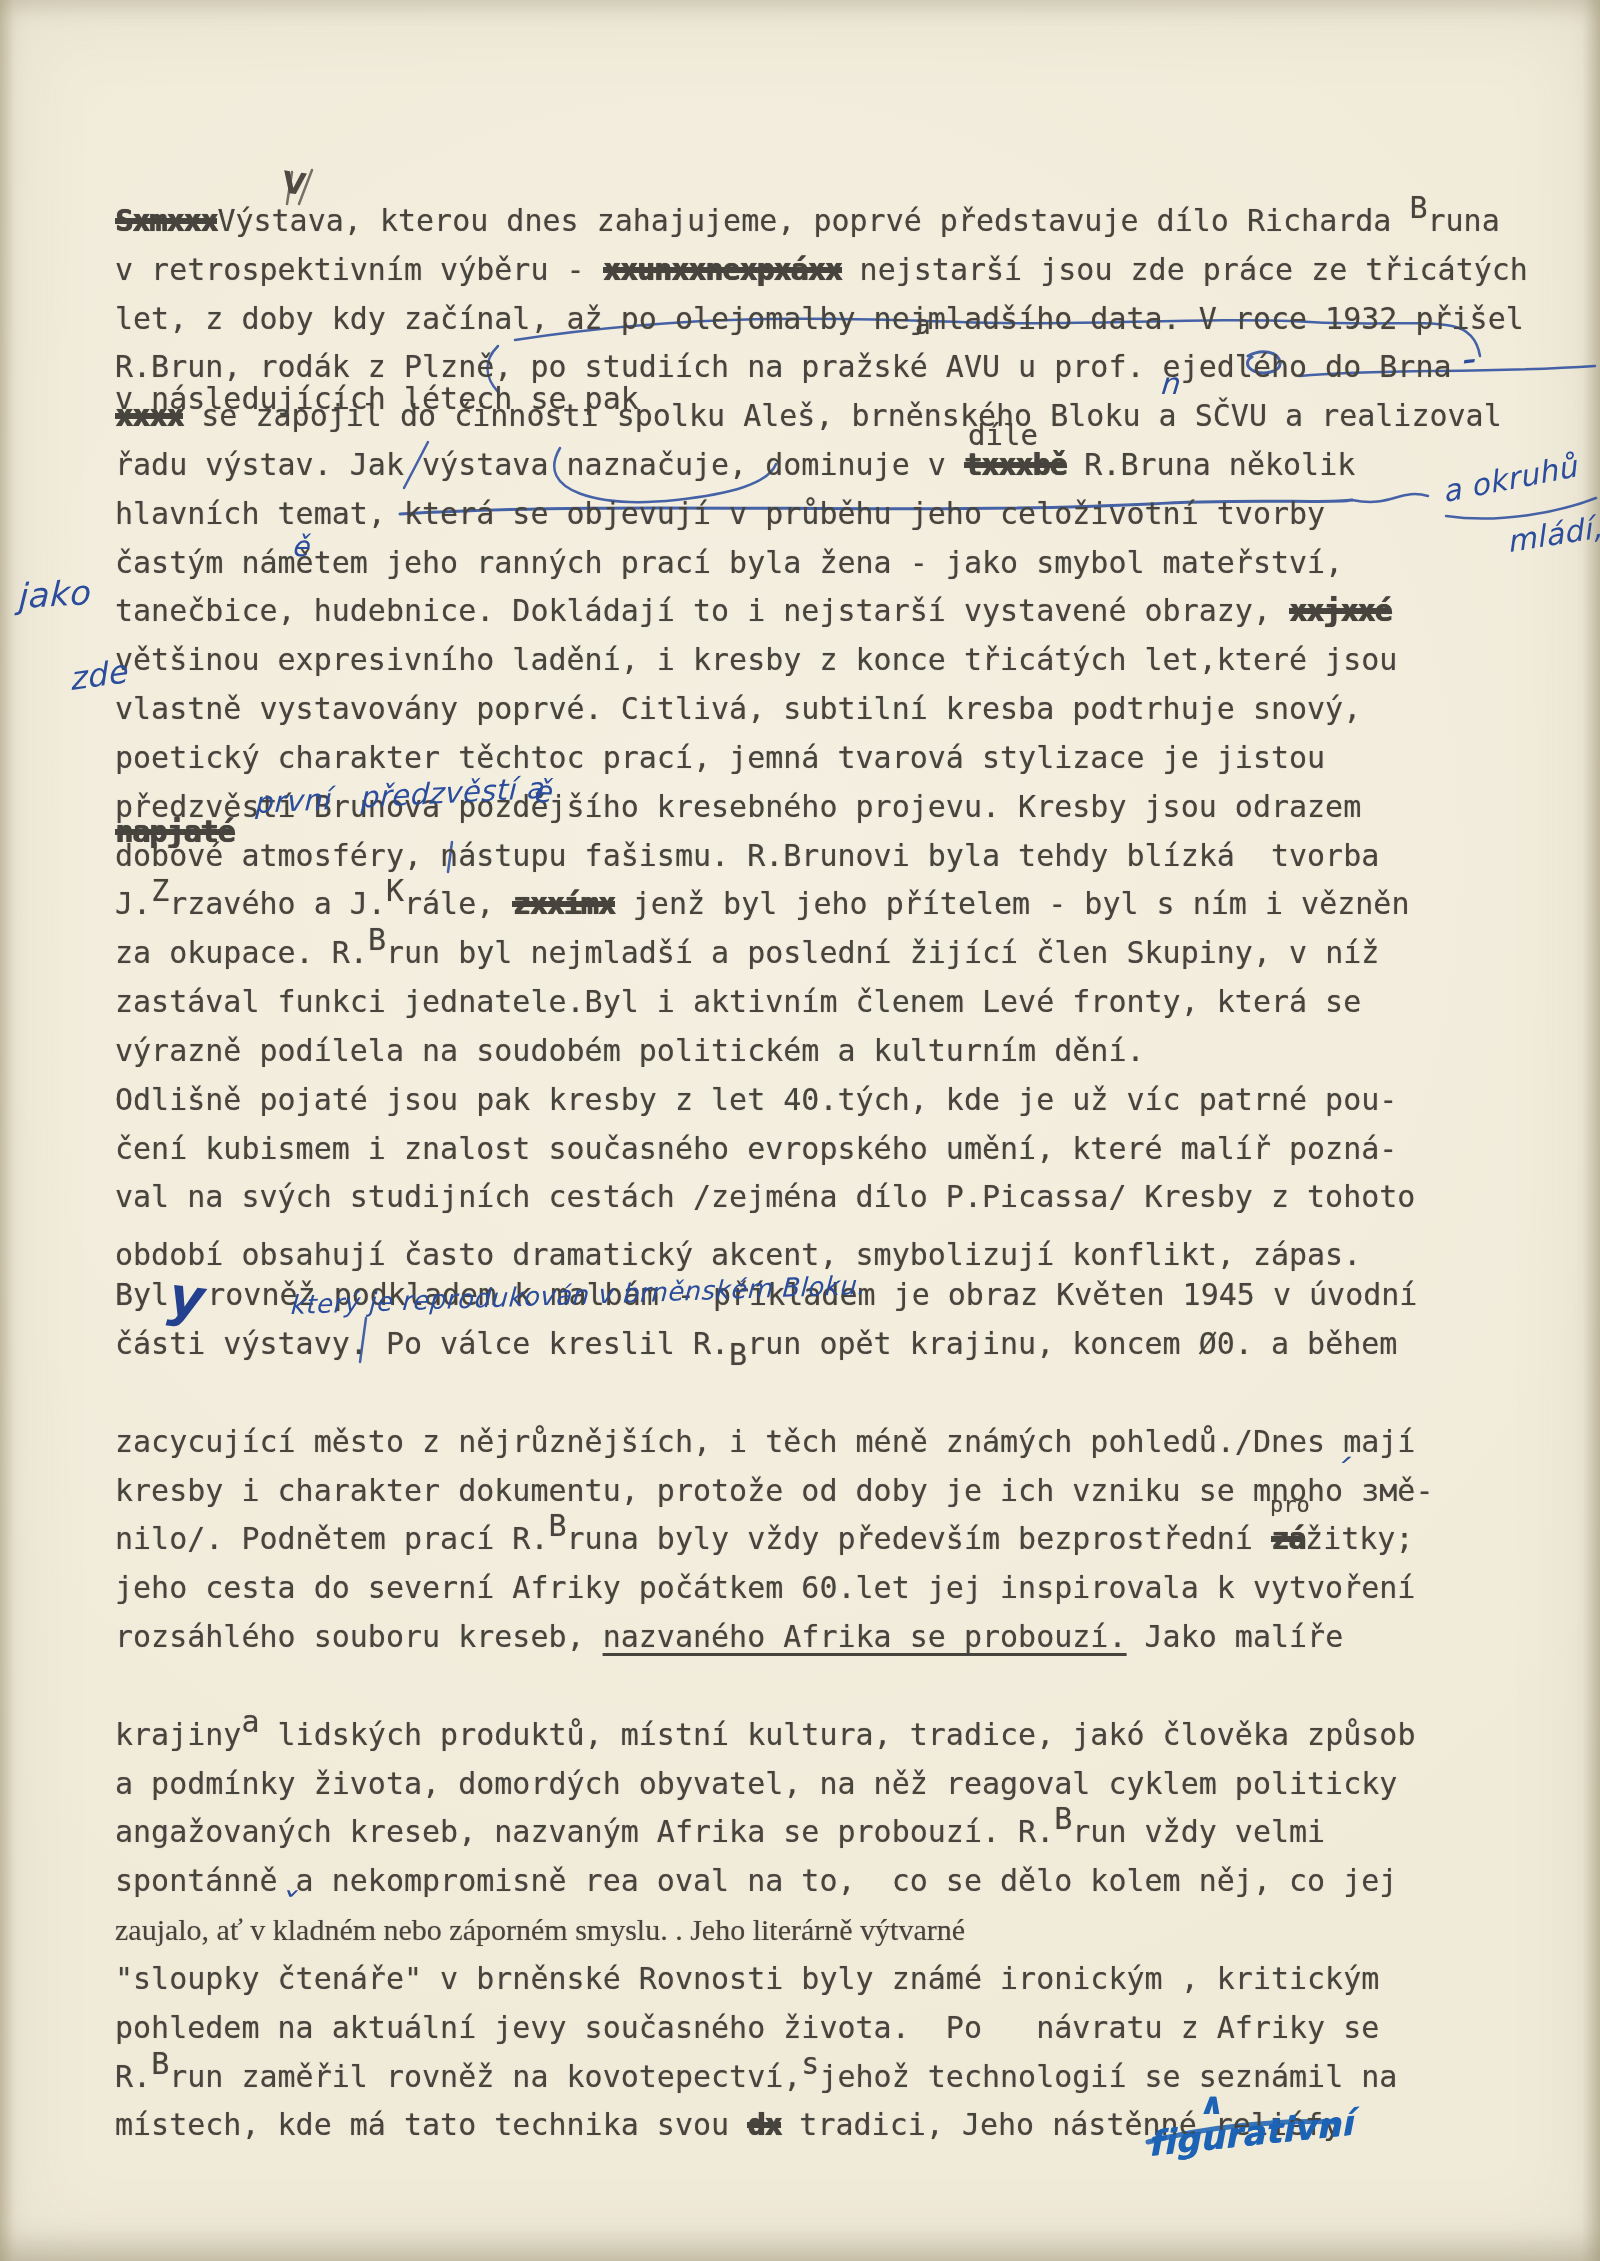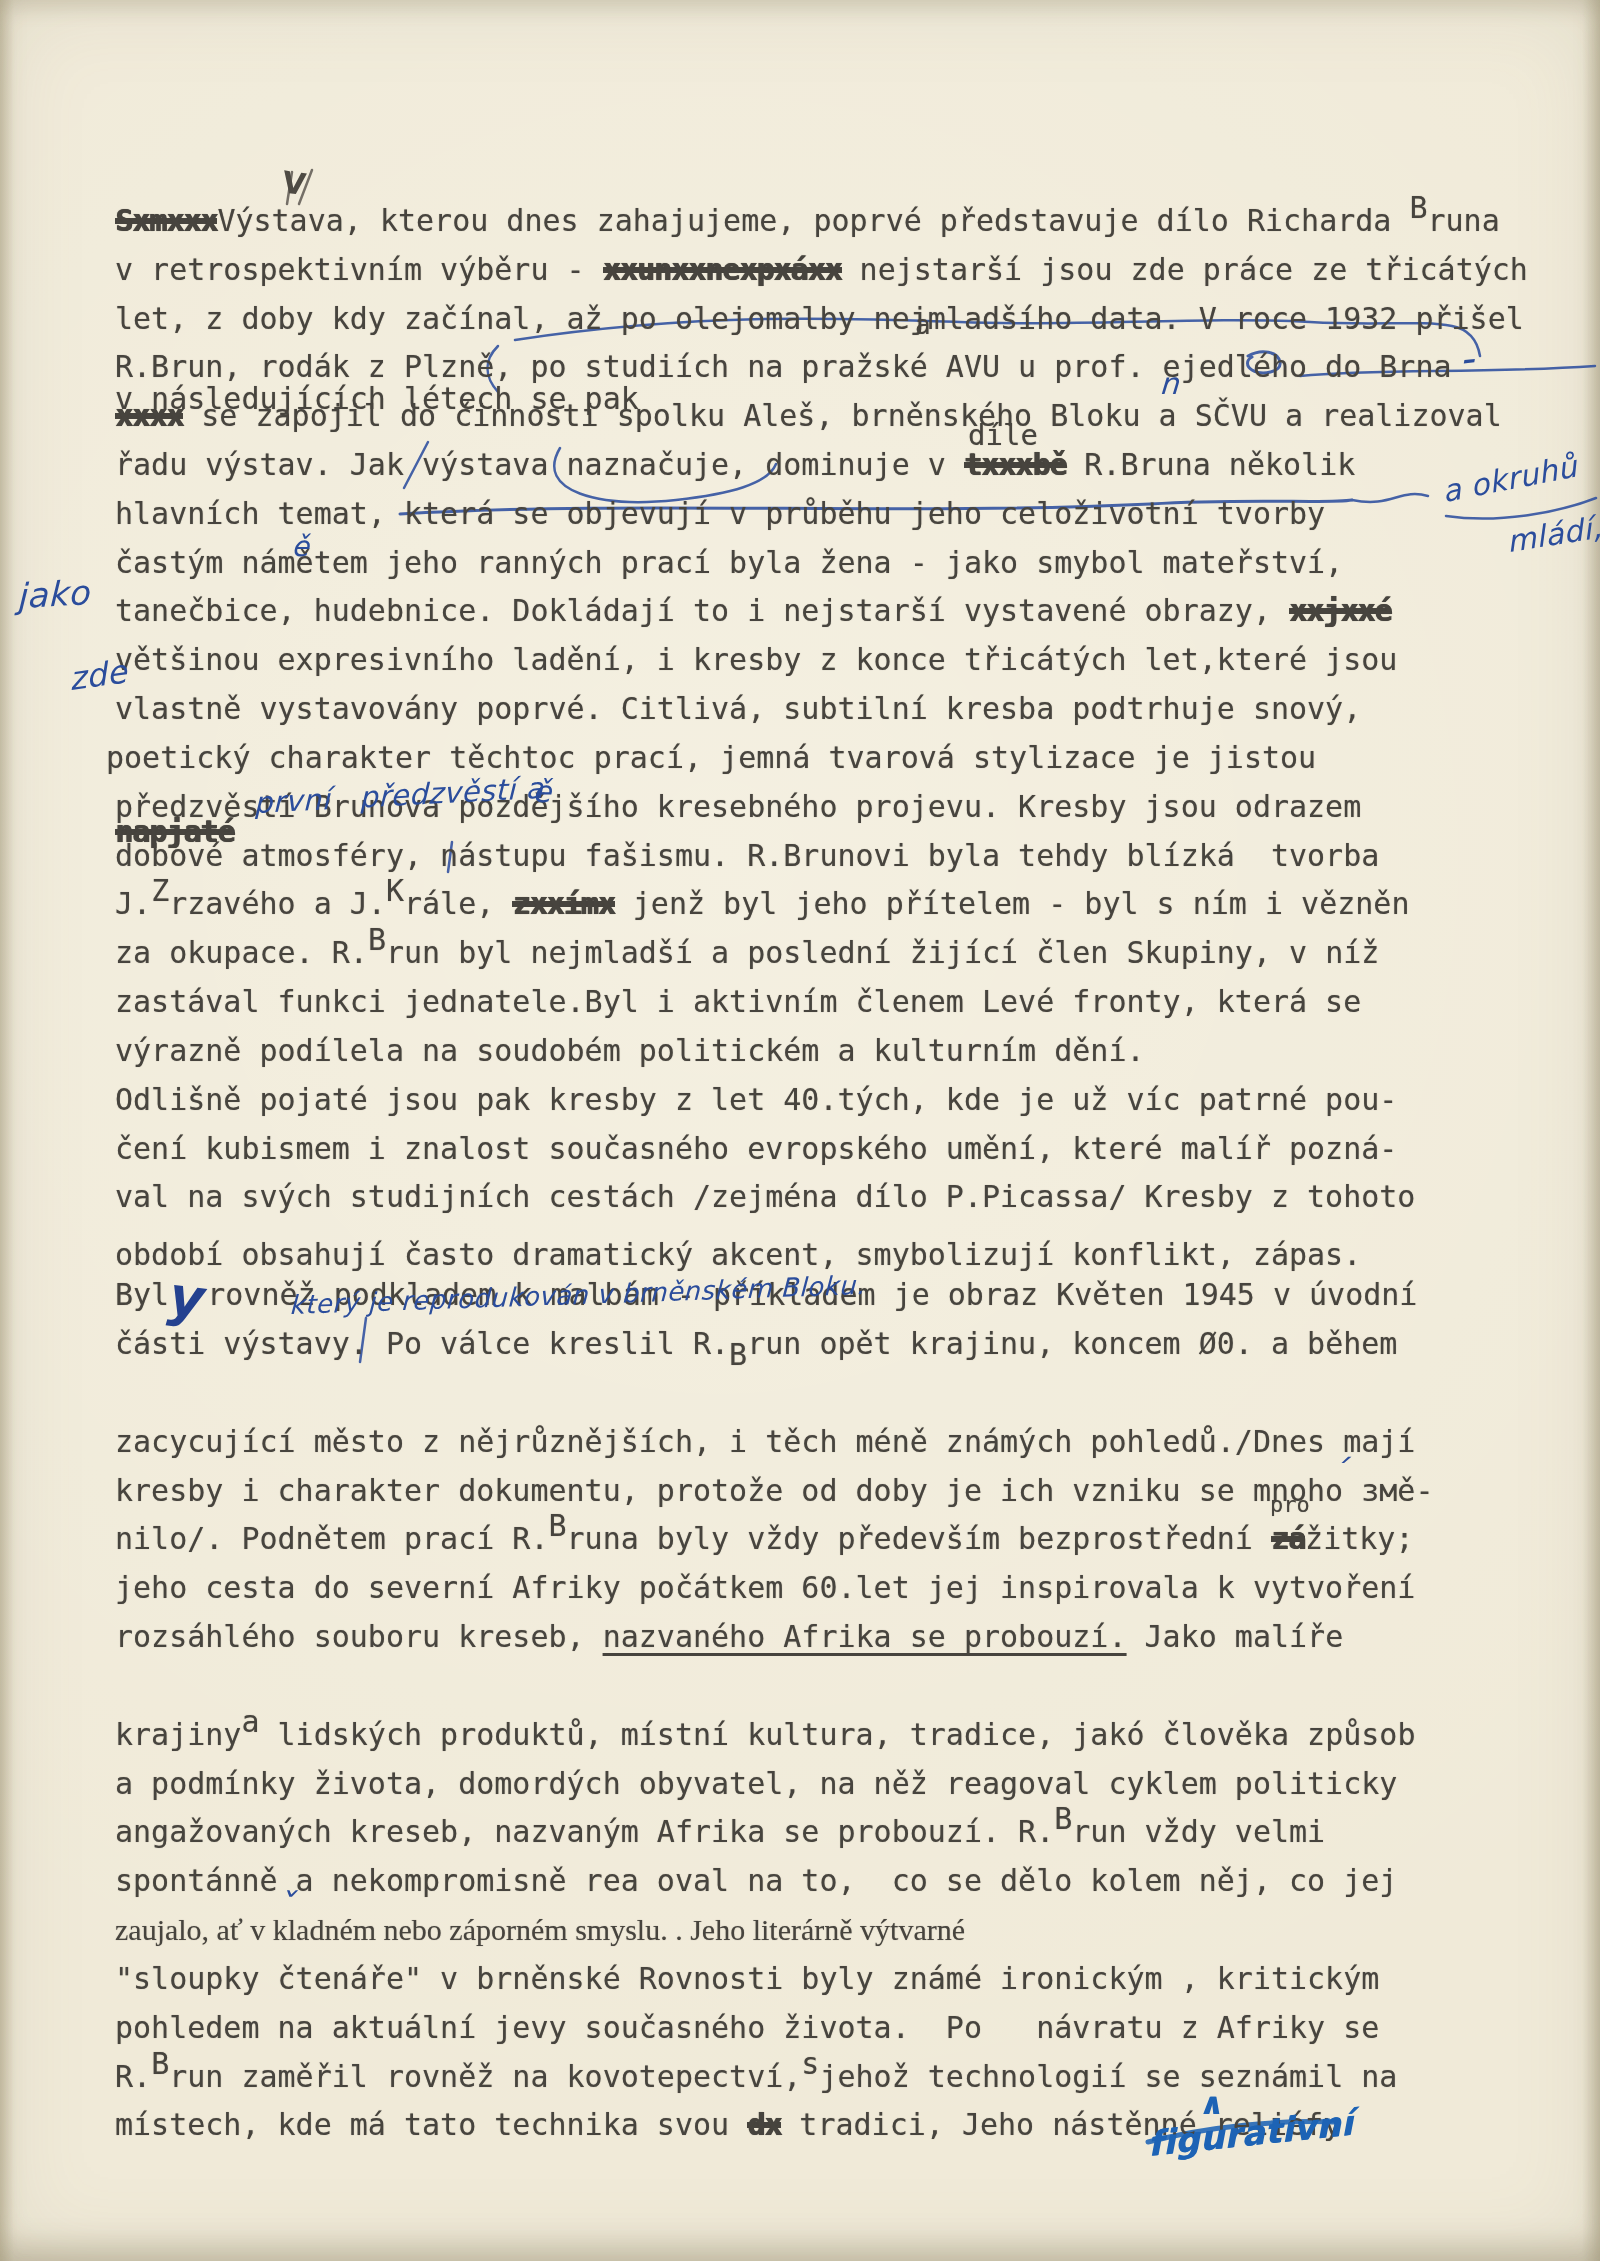--- a/index.html
+++ b/index.html
@@ -100,21 +100,21 @@
     <div class="line" style="top: 301px; left: 115px;"><span class="seg-t">let, z doby kdy začínal, až po olejomalby nejmladšího data. V roce 1932 přišel</span></div>
     <div class="line" style="top: 349px; left: 115px;"><span class="seg-t">R.Brun, rodák z Plzně, po studiích na pražské AVU u prof. ejedlého do Brna</span></div>
     <div class="line" style="top: 381px; left: 115px;"><span class="seg-t">v následujících létech se pak</span></div>
     <div class="line" style="top: 398px; left: 115px;"><span class="seg-x">xxxx</span><span class="seg-t"> se zapojil do činnosti spolku Aleš, brněnského Bloku a SČVU a realizoval</span></div>
     <div class="line" style="top: 447px; left: 115px;"><span class="seg-t">řadu výstav. Jak výstava naznačuje, dominuje v </span><span class="seg-x">txxxbě</span><span class="seg-t"> R.Bruna několik</span></div>
     <div class="line" style="top: 496px; left: 115px;"><span class="seg-t">hlavních temat, která se objevují v průběhu jeho celoživotní tvorby</span></div>
     <div class="line" style="top: 545px; left: 115px;"><span class="seg-t">častým námětem jeho ranných prací byla žena - jako smybol mateřství,</span></div>
     <div class="line" style="top: 593px; left: 115px;"><span class="seg-t">tanečbice, hudebnice. Dokládají to i nejstarší vystavené obrazy, </span><span class="seg-x">xxjxxé</span></div>
     <div class="line" style="top: 642px; left: 115px;"><span class="seg-t">většinou expresivního ladění, i kresby z konce třicátých let,které jsou</span></div>
     <div class="line" style="top: 691px; left: 115px;"><span class="seg-t">vlastně vystavovány poprvé. Citlivá, subtilní kresba podtrhuje snový,</span></div>
-    <div class="line" style="top: 740px; left: 106px;"><span class="seg-t">poetický charakter těchtoc prací, jemná tvarová stylizace je jistou</span></div>
+    <div class="line" style="top: 740px; left: 115px;"><span class="seg-t">poetický charakter těchtoc prací, jemná tvarová stylizace je jistou</span></div>
     <div class="line" style="top: 789px; left: 115px;"><span class="seg-t">předzvěstí Brunova pozdějšího kresebného projevu. Kresby jsou odrazem</span></div>
     <div class="line" style="top: 814px; left: 115px;"><span class="seg-x">napjaté</span></div>
     <div class="line" style="top: 838px; left: 115px;"><span class="seg-t">dobové atmosféry, nástupu fašismu. R.Brunovi byla tehdy blízká  tvorba</span></div>
     <div class="line" style="top: 886px; left: 115px;"><span class="seg-t">J.</span><span class="seg-s">Z</span><span class="seg-t">rzavého a J.</span><span class="seg-s">K</span><span class="seg-t">rále, </span><span class="seg-x">zxxímx</span><span class="seg-t"> jenž byl jeho přítelem - byl s ním i vězněn</span></div>
     <div class="line" style="top: 935px; left: 115px;"><span class="seg-t">za okupace. R.</span><span class="seg-s">B</span><span class="seg-t">run byl nejmladší a poslední žijící člen Skupiny, v níž</span></div>
     <div class="line" style="top: 984px; left: 115px;"><span class="seg-t">zastával funkci jednatele.Byl i aktivním členem Levé fronty, která se</span></div>
     <div class="line" style="top: 1033px; left: 115px;"><span class="seg-t">výrazně podílela na soudobém politickém a kulturním dění.</span></div>
     <div class="line" style="top: 1082px; left: 115px;"><span class="seg-t">Odlišně pojaté jsou pak kresby z let 40.tých, kde je už víc patrné pou-</span></div>
     <div class="line" style="top: 1131px; left: 115px;"><span class="seg-t">čení kubismem i znalost současného evropského umění, které malíř pozná-</span></div>
     <div class="line" style="top: 1179px; left: 115px;"><span class="seg-t">val na svých studijních cestách /zejména dílo P.Picassa/ Kresby z tohoto</span></div>

